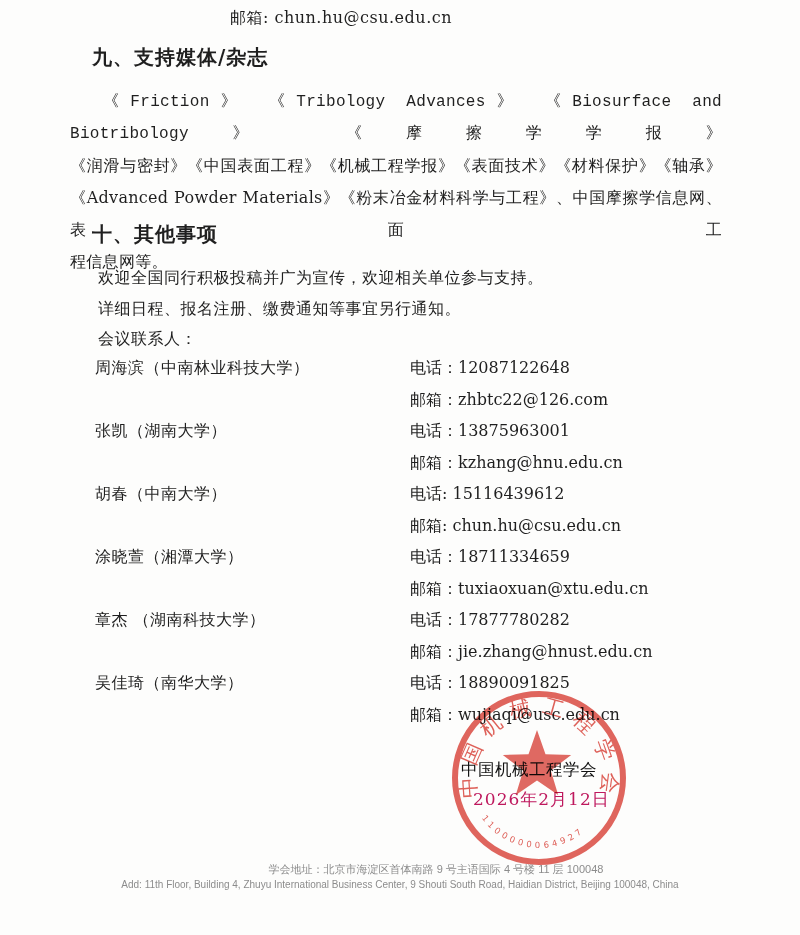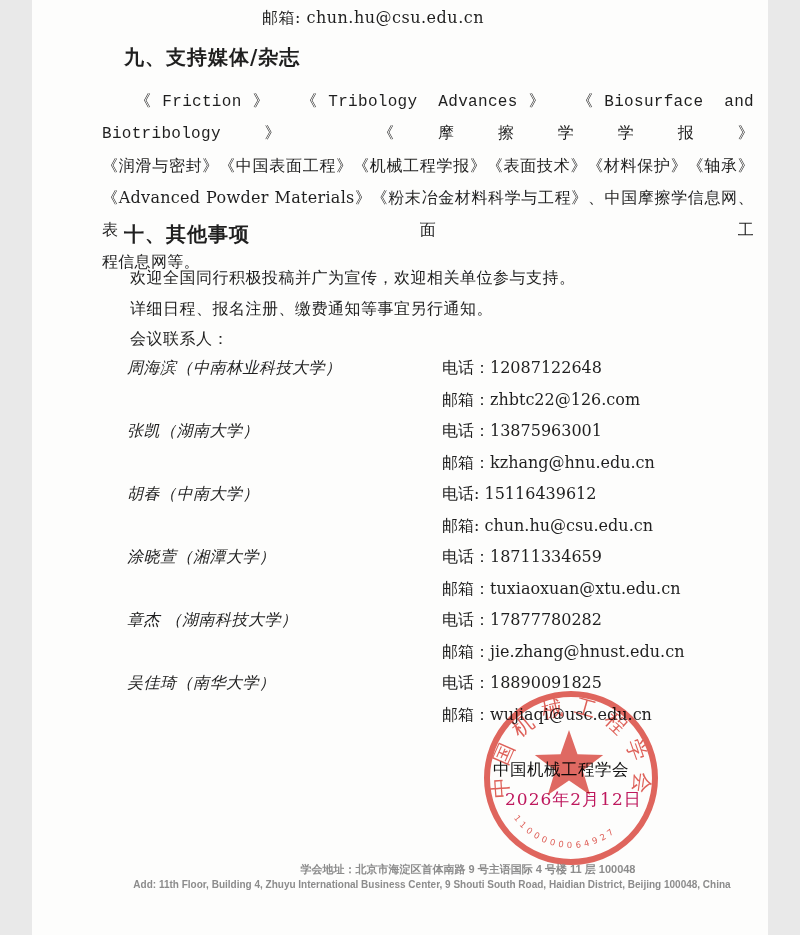--- a/index.html
+++ b/index.html
@@ -1,43 +1,43 @@
 <!DOCTYPE html>
 <html><head>
 <meta charset="utf-8">
 <style>
   html,body{margin:0;padding:0;background:#e9e9e9;}
   .page{
     position:relative;
-    width:736px;height:935px;
+    width:800px;height:935px;
     margin:0 auto;
     background:#fdfdfc;
     overflow:hidden;
     font-family:"DejaVu Serif","Liberation Serif",serif;
     color:#1f1f1f;
   }
   .abs{position:absolute;}
   .top-line{top:8px;left:230px;font-size:16px;letter-spacing:.5px;}
   .heading{left:92px;font-size:20px;font-weight:bold;letter-spacing:1px;}
   .h-media{top:44px;}
   .h-other{top:221px;}
   .journals{top:86px;left:70px;width:652px;font-size:16px;line-height:32px;}
   .j-line{text-align:justify;text-align-last:justify;letter-spacing:.3px;}
   .j-line.first{text-indent:33px;font-family:Liberation Mono, monospace;}
   .j-line.last{text-align-last:left;}
   .paras{top:263px;left:98px;font-size:16px;line-height:30.5px;letter-spacing:.5px;}
   .contact-row{left:0;width:800px;height:63px;font-size:16px;}
-  .c-name{position:absolute;left:95px;top:0;letter-spacing:.5px;font-style:italic;}
+  .c-name{position:absolute;left:95px;top:0;letter-spacing:.5px;}
   .c-line1{position:absolute;left:410px;top:0;}
   .c-line2{position:absolute;left:410px;top:32px;}
   .sig-org{top:759px;left:461px;font-size:16.5px;letter-spacing:.5px;color:#111;}
   .sig-date{top:788px;left:473px;font-size:17px;letter-spacing:1px;color:#be185d;}
   .seal{top:688px;left:449px;width:180px;height:180px;mix-blend-mode:multiply;opacity:.92;}
   .footer{top:861px;left:0;width:800px;text-align:center;
-    font-family:"Liberation Sans","DejaVu Sans",sans-serif;color:#8c8c8c;font-weight:bold;}
+    font-family:"Liberation Sans","DejaVu Sans",sans-serif;color:#8c8c8c;}
   .f1{font-size:11px;line-height:16px;transform:translateX(36px);}
   .f2{font-size:10px;line-height:15px;}
   .f3{font-size:10.5px;line-height:15px;}
 </style>
 </head>
 <body>
 
 <div class="page">
 
   <div class="abs top-line">邮箱: chun.hu@csu.edu.cn</div>

